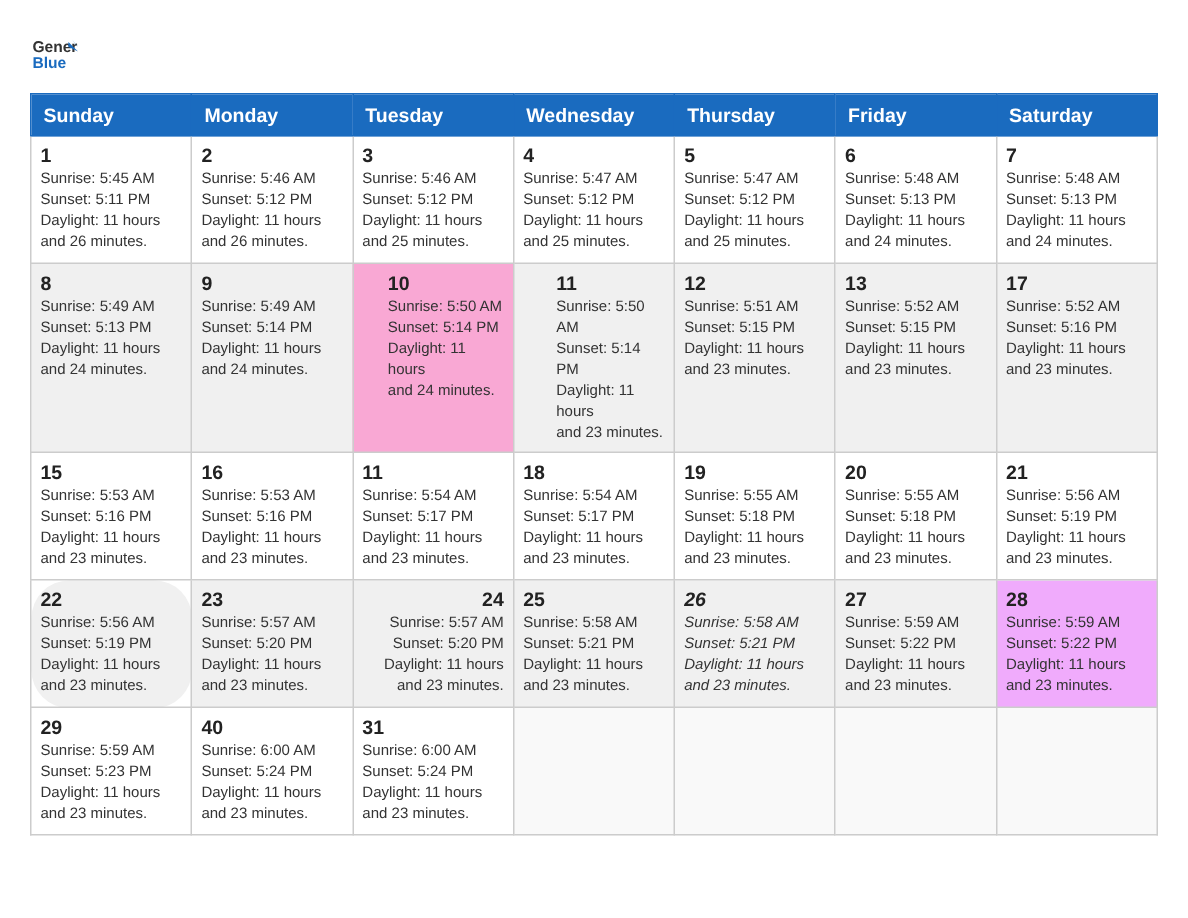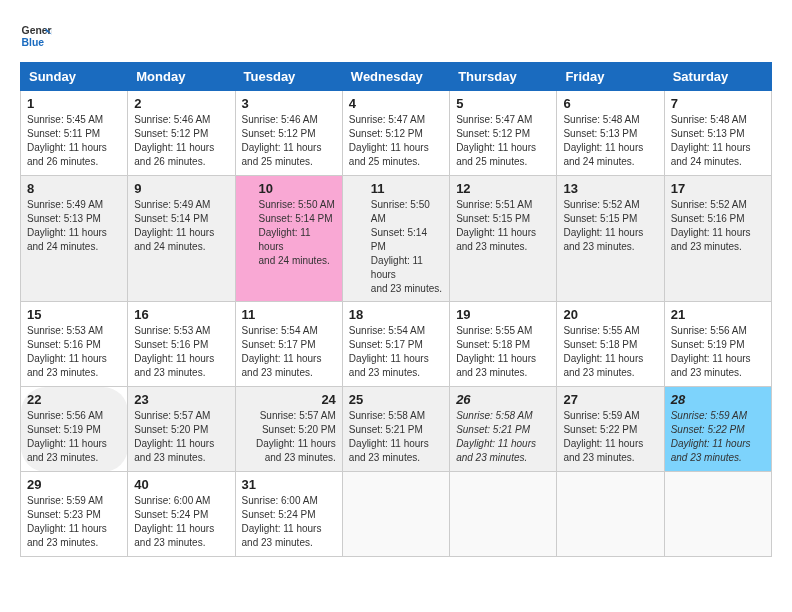--- a/index.html
+++ b/index.html
@@ -303,21 +303,21 @@
 Daylight: 11 hours
 and 23 minutes.</div>
         </td>
         <td style="background: rgb(240, 240, 240);">
           <div class="day-number">27</div>
           <div class="day-info" style="white-space: pre-line;">Sunrise: 5:59 AM
 Sunset: 5:22 PM
 Daylight: 11 hours
 and 23 minutes.</div>
         </td>
-        <td style="background: #7dd3fc; font-style: italic;">
+        <td style="background: #f0abfc;">
           <div class="day-number">28</div>
           <div class="day-info" style="white-space: pre-line;">Sunrise: 5:59 AM
 Sunset: 5:22 PM
 Daylight: 11 hours
 and 23 minutes.</div>
         </td>
       </tr>
       <tr class="week-row">
         <td>
           <div class="day-number">29</div>

